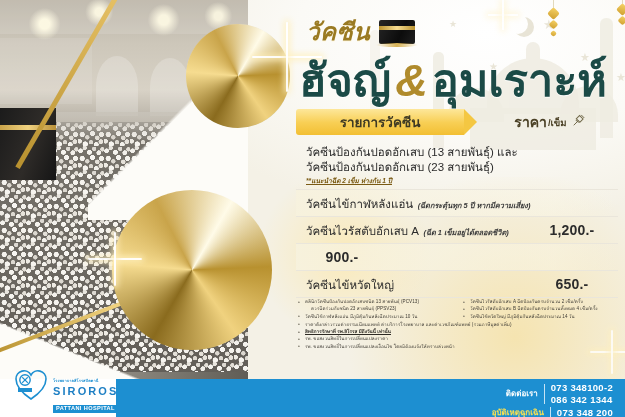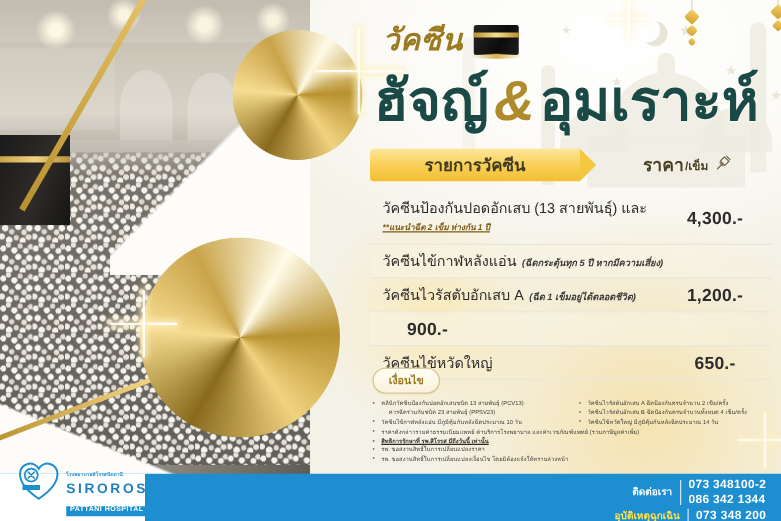--- a/index.html
+++ b/index.html
@@ -305,21 +305,21 @@
     font-size: 45px; font-weight: bold;
     color: #1b4a46;
     margin-top: -2px;
     text-shadow: 0 1px 1px rgba(255,255,255,.9);
     letter-spacing: 0px;
   }
   .amp { color: #b08b2c; font-style: italic; font-weight: bold; padding: 0 4px;}
 
   
   .table-wrap {
-    position: absolute; left: 296px; top: 118px; width: 322px;
+    position: absolute; left: 296px; top: 108px; width: 322px;
   }
   .thead {
     position: relative; height: 28px;
     display: flex; align-items: center;
   }
   .th-left {
     position: relative;
     width: 168px; height: 26px;
     background: linear-gradient(180deg,#fde79a 0%, #f8cf55 52%, #f2bf33 100%);
     display: flex; align-items: center; justify-content: center;
@@ -551,23 +551,23 @@
             </g>
           </svg>
         </span>
       </div>
     </div>
 
     <div class="tbody">
       <div class="trow tall">
         <div class="tc-name">
           <div class="vname">วัคซีนป้องกันปอดอักเสบ (13 สายพันธุ์) และ</div>
+          <div class="vname">วัคซีนป้องกันปอดอักเสบ (23 สายพันธุ์)</div>
           <span class="vfoot">**แนะนำฉีด 2 เข็ม ห่างกัน 1 ปี</span>
         </div>
-        <div class="tc-price">4,300.-</div>
       </div>
 
       <div class="trow alt">
         <div class="tc-name">
           <span class="vname">วัคซีนไข้กาฬหลังแอ่น</span>
           <span class="vnote">(ฉีดกระตุ้นทุก 5 ปี หากมีความเสี่ยง)</span>
         </div>
       </div>
 
       <div class="trow">
@@ -585,21 +585,20 @@
       <div class="trow">
         <div class="tc-name">
           <span class="vname">วัคซีนไข้หวัดใหญ่</span>
         </div>
         <div class="tc-price">650.-</div>
       </div>
     </div>
   </div>
 
   <div class="cond">
-    <div class="cond-badge">เงื่อนไข</div>
     <div class="cond-cols">
       <div class="cond-col">
         <div class="cond-li">คลินิกวัคซีนป้องกันปอดอักเสบชนิด 13 สายพันธุ์ (PCV13)</div>
         <div class="cond-li sub">ควรฉีดร่วมกับชนิด 23 สายพันธุ์ (PPSV23)</div>
         <div class="cond-li">วัคซีนไข้กาฬหลังแอ่น มีภูมิคุ้มกันหลังฉีดประมาณ 10 วัน</div>
       </div>
       <div class="cond-col">
         <div class="cond-li">วัคซีนไวรัสตับอักเสบ A ฉีดป้องกันครบจำนวน 2 เข็ม/ครั้ง</div>
         <div class="cond-li">วัคซีนไวรัสตับอักเสบ B  ฉีดป้องกันครบจำนวนทั้งหมด 4 เข็ม/ครั้ง</div>
         <div class="cond-li">วัคซีนไข้หวัดใหญ่ มีภูมิคุ้มกันหลังฉีดประมาณ 14 วัน</div>

